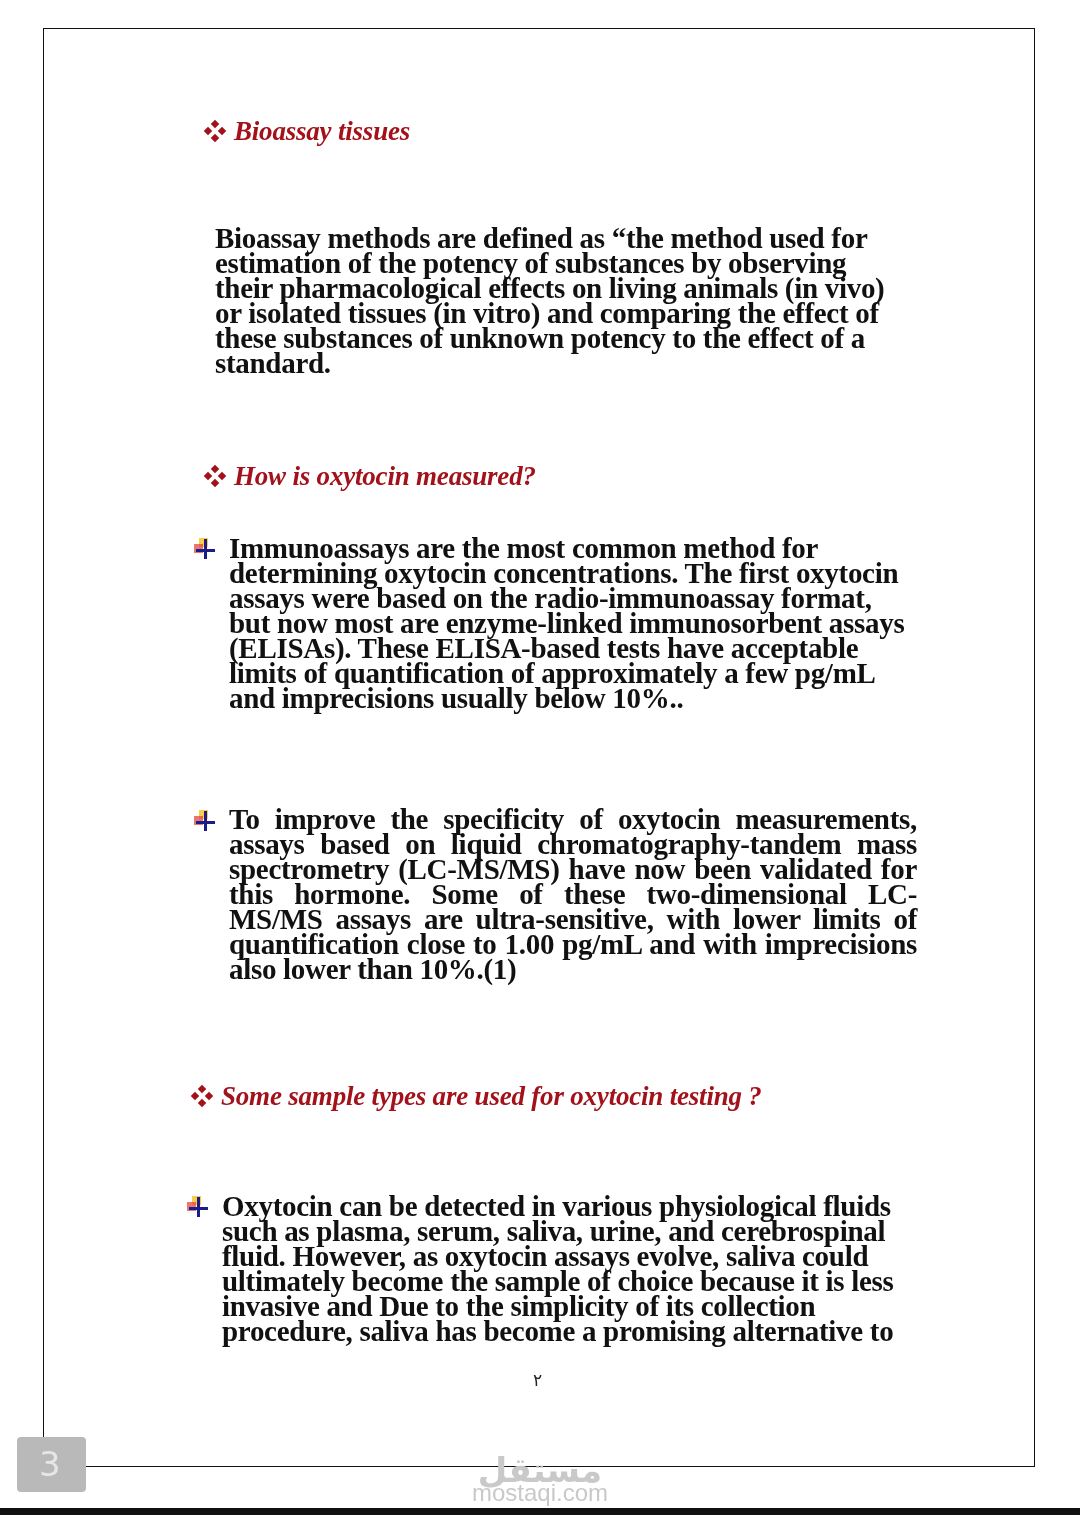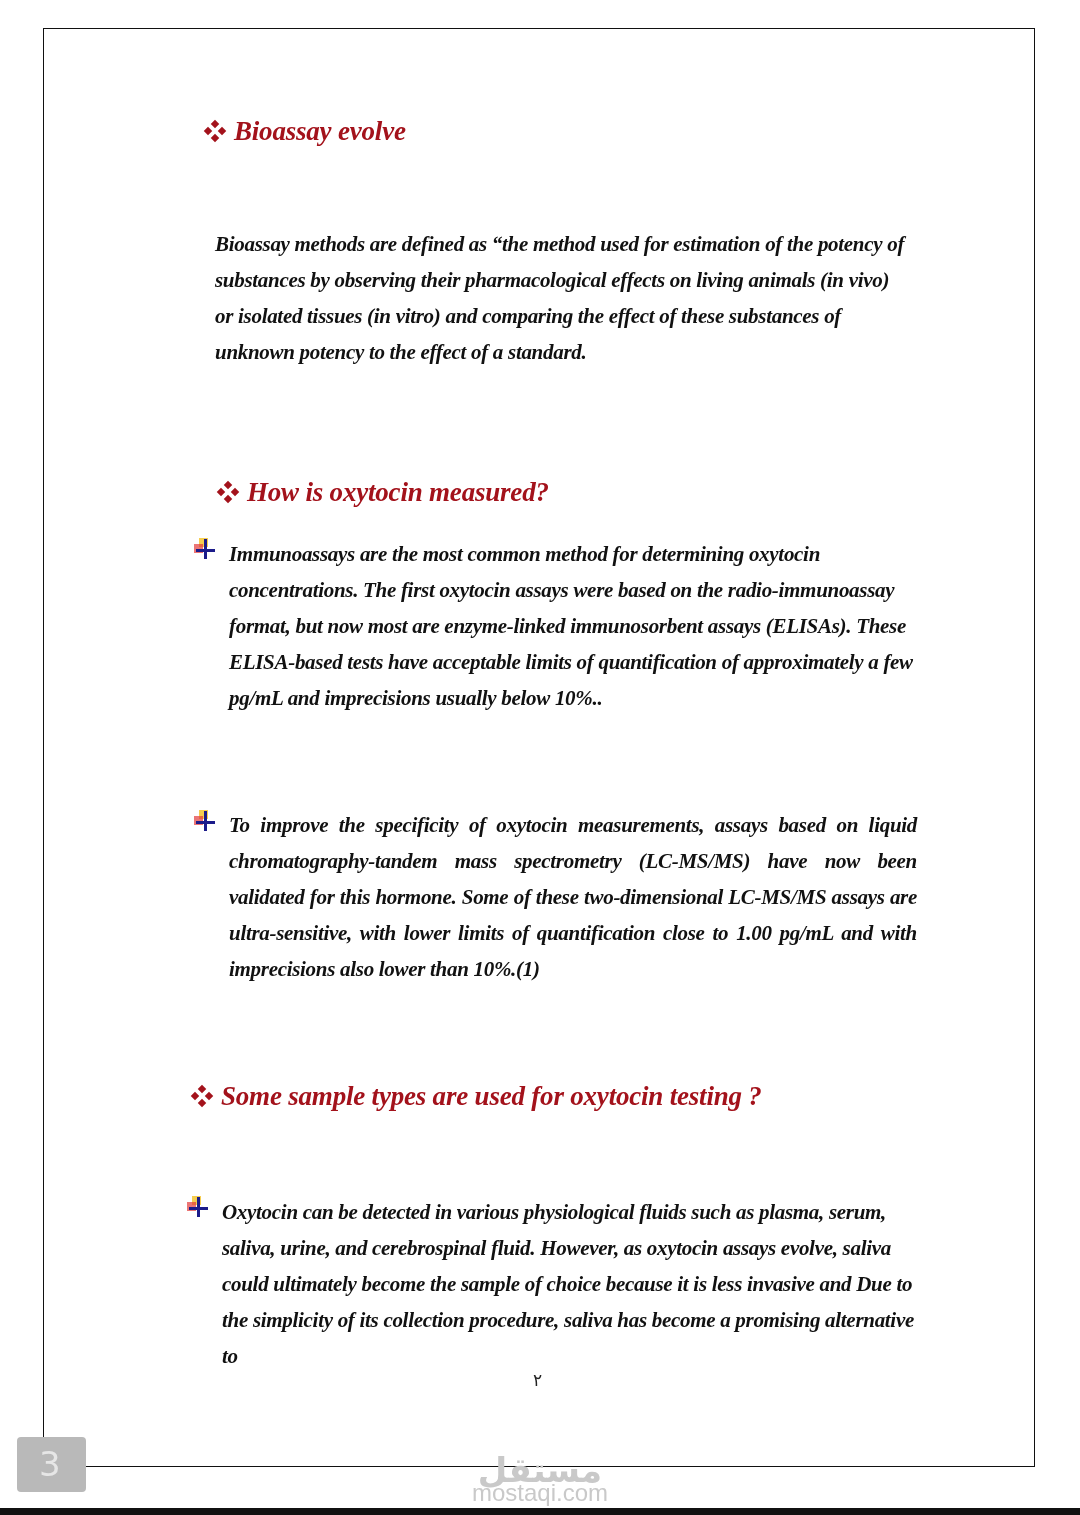--- a/index.html
+++ b/index.html
@@ -1,21 +1,21 @@
 <!DOCTYPE html>
 <html><head>
 <meta charset="utf-8">
 <style>
   html,body{margin:0;padding:0;background:#fff;}
   body{width:1080px;height:1515px;position:relative;overflow:hidden;font-family:"Liberation Serif","DejaVu Serif",serif;}
   .frame{position:absolute;left:43px;top:28px;width:992px;height:1439px;border:1.5px solid #111;box-sizing:border-box;}
   .heading{position:absolute;color:#a3121b;font-style:italic;font-weight:bold;font-size:27px;letter-spacing:-0.2px;white-space:nowrap;}
   .heading .diamond{display:inline-block;width:20px;height:20px;position:relative;margin-right:9px;vertical-align:middle;top:-3px;}
   .heading .diamond i{position:absolute;width:6px;height:6px;background:#a3121b;transform:rotate(45deg);}
-  .para{position:absolute;font-style:italic;font-weight:bold;font-size:21px;line-height:36px;color:#111;letter-spacing:-0.3px;}
+  .para{position:absolute;font-weight:bold;font-size:29px;line-height:25px;color:#111;letter-spacing:-0.3px;}
   .justify{text-align:justify;text-align-last:left;}
   .bullet-icon{position:absolute;width:22px;height:24px;}
   .bullet-icon .y{position:absolute;left:5px;top:0;width:9px;height:9px;background:#f4c430;opacity:.85;}
   .bullet-icon .r{position:absolute;left:0;top:6px;width:9px;height:9px;background:#e23a3a;opacity:.7;}
   .bullet-icon .v{position:absolute;left:10px;top:1px;width:3px;height:20px;background:#1b1b8a;}
   .bullet-icon .h{position:absolute;left:2px;top:11px;width:19px;height:3px;background:#1b1b8a;}
   .pagenum{position:absolute;left:533px;top:1370px;font-size:17px;color:#222;font-family:"DejaVu Sans",sans-serif;}
   .watermark{position:absolute;left:470px;top:1432px;width:140px;text-align:center;color:#c9c9c9;}
   .watermark .ar{font-family:"DejaVu Sans",sans-serif;font-weight:bold;font-size:34px;line-height:36px;margin-top:20px;}
   .watermark .en{font-family:"Liberation Sans",sans-serif;font-size:24px;line-height:18px;margin-top:-4px;}
@@ -23,26 +23,26 @@
   .bottom-bar{position:absolute;left:0;top:1508px;width:1080px;height:7px;background:#111;}
 </style>
 </head>
 <body>
 
 <div class="frame"></div>
 
 <div class="heading" style="left:205px;top:116px;">
   <span class="diamond">
     <i style="left:7px;top:0;"></i><i style="left:0;top:7px;"></i><i style="left:14px;top:7px;"></i><i style="left:7px;top:14px;"></i>
-  </span><span>Bioassay evolve</span>
+  </span><span>Bioassay tissues</span>
 </div>
 
 <div class="para" style="left:215px;top:226px;width:690px;">Bioassay methods are defined as “the method used for estimation of the potency of substances by observing their pharmacological effects on living animals (in vivo) or isolated tissues (in vitro) and comparing the effect of these substances of unknown potency to the effect of a standard.</div>
 
-<div class="heading" style="left:218px;top:461px;margin-top:16px;">
+<div class="heading" style="left:205px;top:461px;">
   <span class="diamond">
     <i style="left:7px;top:0;"></i><i style="left:0;top:7px;"></i><i style="left:14px;top:7px;"></i><i style="left:7px;top:14px;"></i>
   </span><span>How is oxytocin measured?</span>
 </div>
 
 <div class="bullet-icon" style="left:194px;top:538px;">
     <span class="y"></span>
     <span class="r"></span>
     <span class="v"></span>
     <span class="h"></span>

